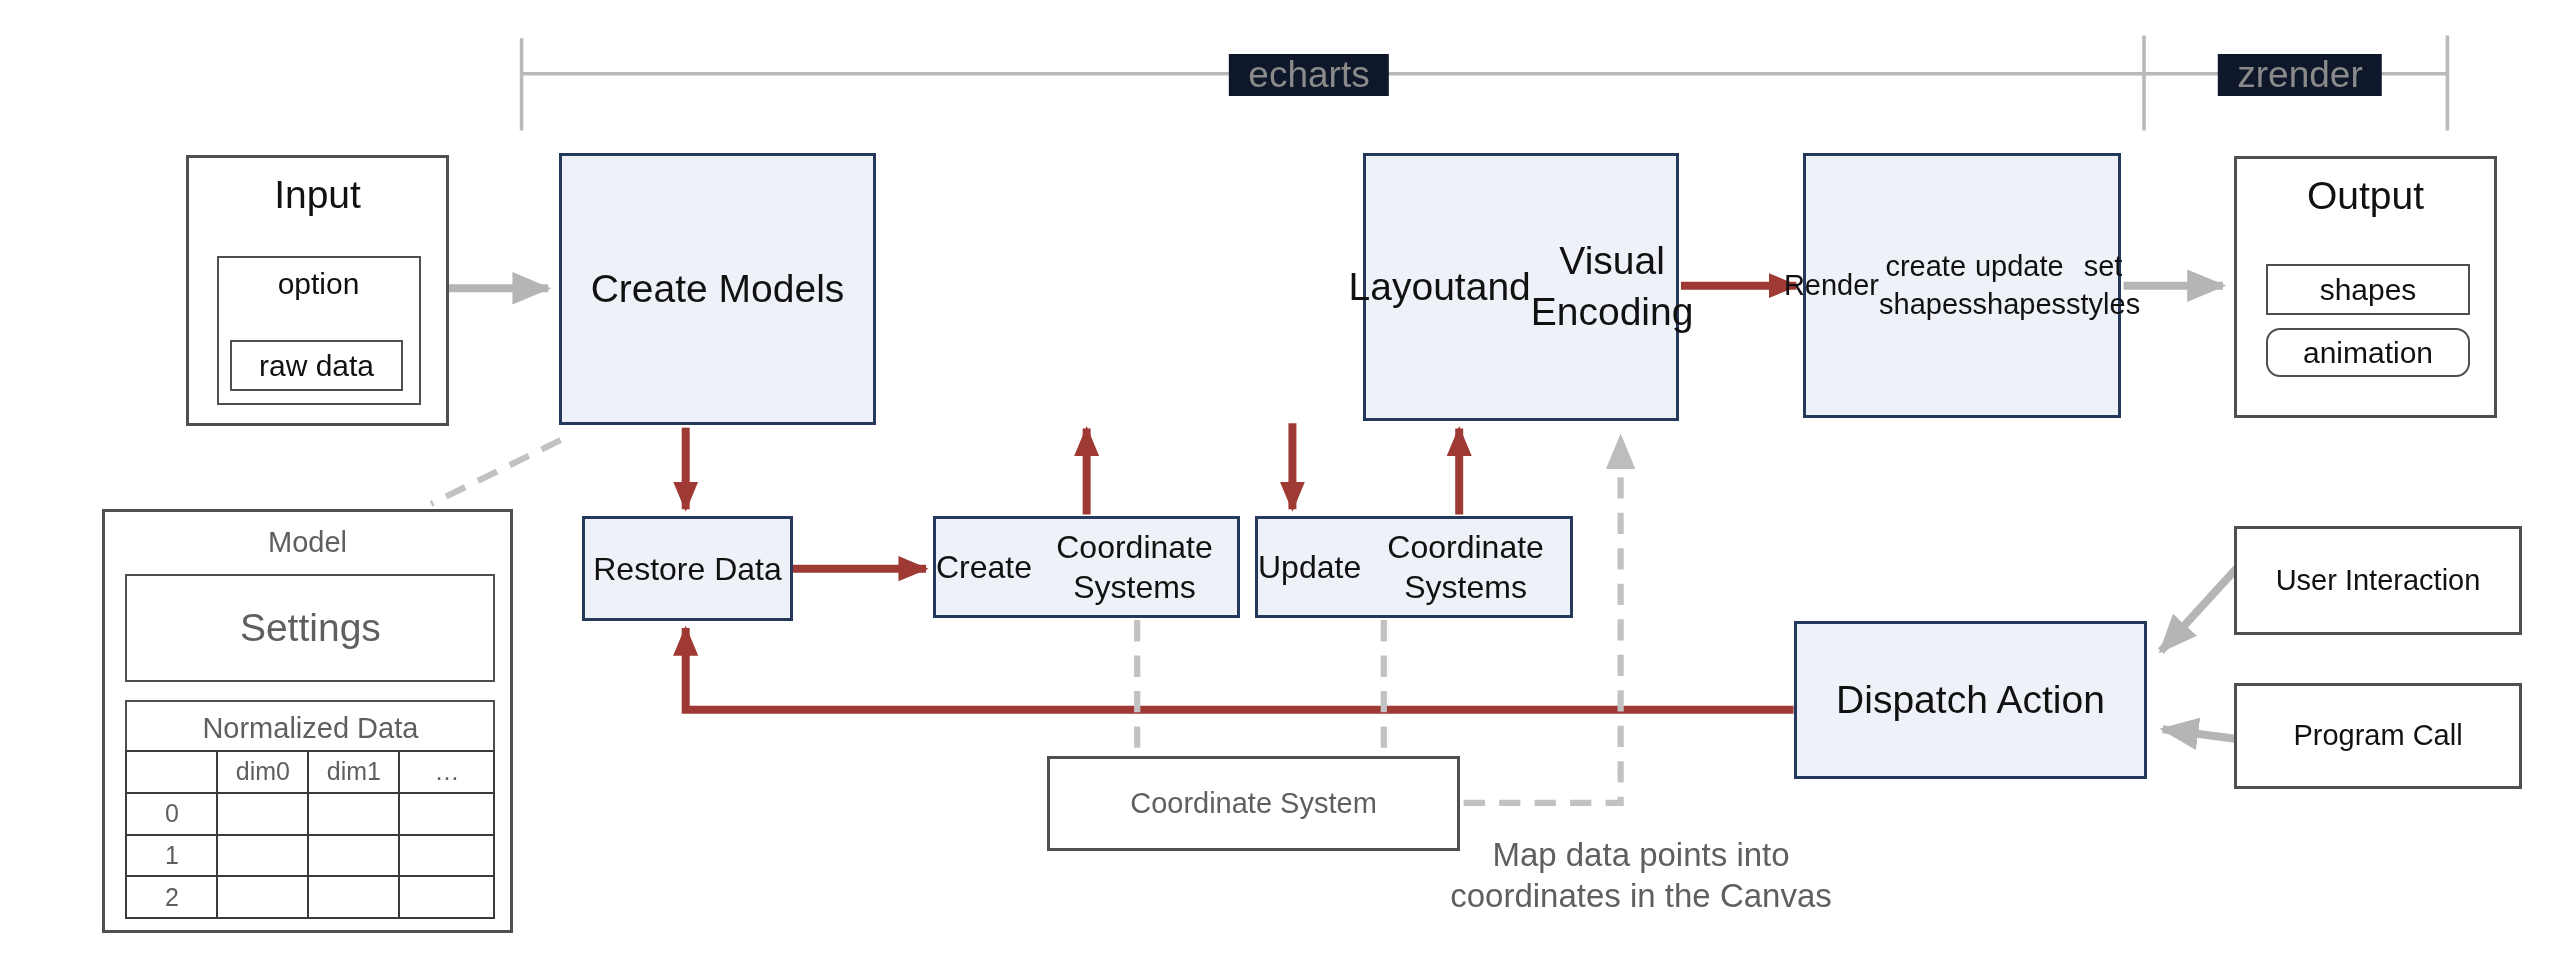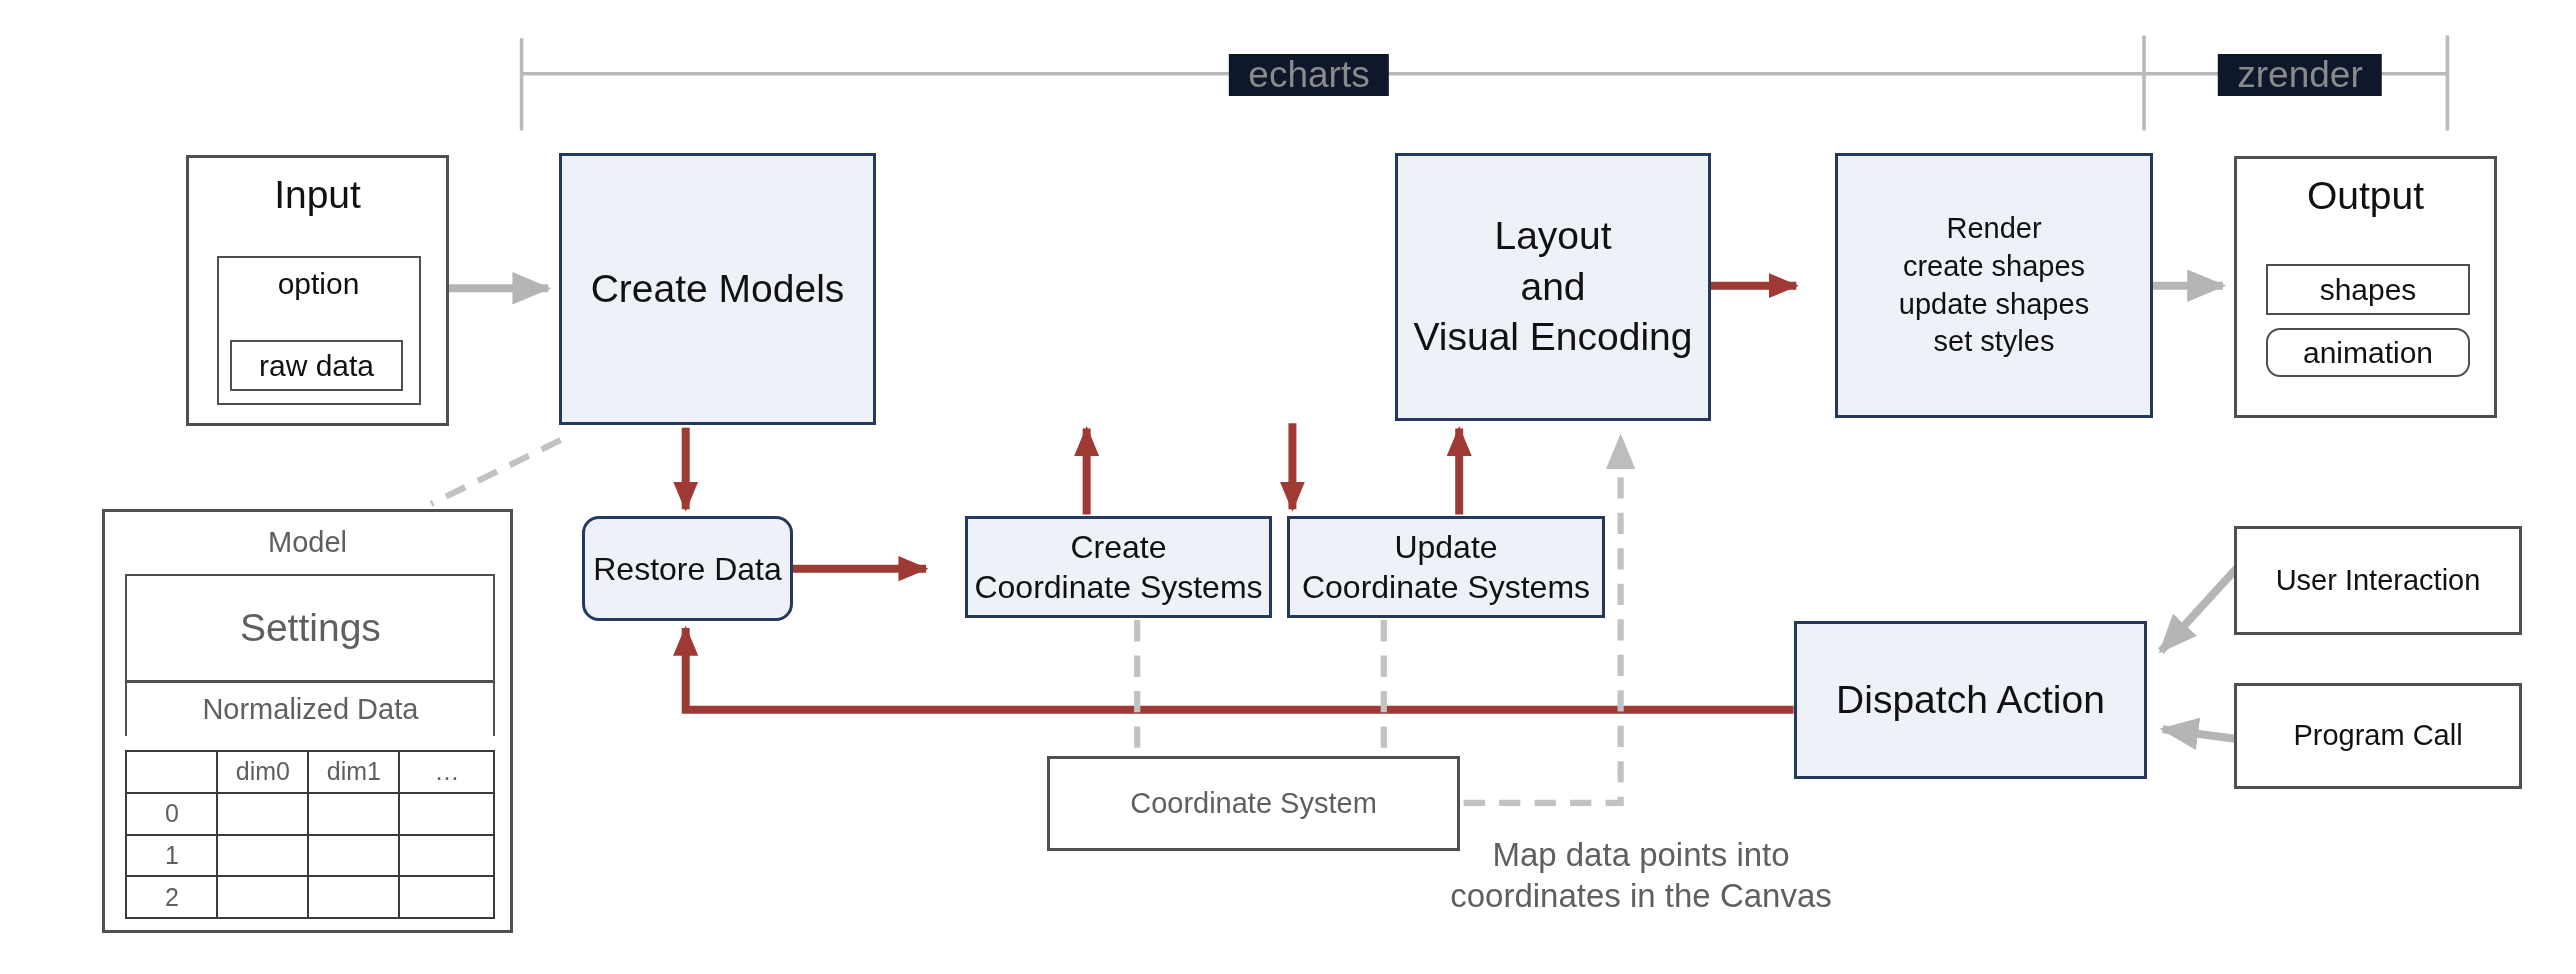--- a/index.html
+++ b/index.html
@@ -14,21 +14,21 @@
     --bracket-gray:#8a8a8a;
   }
   *{margin:0;padding:0;box-sizing:border-box;}
   html,body{background:#ffffff;}
   body{font-family:"Liberation Sans",sans-serif;}
   #canvas{position:relative;width:2576px;height:975px;background:#ffffff;overflow:hidden;}
   svg.overlay{position:absolute;left:0;top:0;width:2576px;height:975px;pointer-events:none;}
   .box{position:absolute;display:flex;align-items:center;justify-content:center;text-align:center;}
   .blue-box{background:var(--bluefill);border:3.5px solid var(--navy);color:var(--text-black);}
   .white-box{background:#ffffff;border:3.5px solid var(--border-gray);color:var(--text-black);}
-  .col{flex-direction:column;margin-left:32px;}
+  .col{flex-direction:row;}
   .fs44{font-size:39px;line-height:1.3;}
   .fs40{font-size:29px;line-height:1.3;}
   .fs36{font-size:32px;line-height:1.25;}
   .fs34{font-size:30px;line-height:1.2;}
   .gray-text{color:var(--text-gray);}
   .bracket-label{
     position:absolute;transform:translate(-50%,-50%);
     background:#0f172a;padding:0 19.5px;font-size:37px;color:var(--bracket-gray);
     white-space:nowrap;z-index:3;
   }
@@ -129,21 +129,21 @@
   <div class="box white-box" style="left:2234px;top:156px;width:263px;height:262px;">
     <div class="title-top fs44">Output</div>
     <div class="inner-box centered" style="left:29px;top:105px;width:204px;height:51px;">
       <span class="fs34">shapes</span>
     </div>
     <div class="inner-box centered" style="left:29px;top:169px;width:204px;height:49px;border-radius:14px;">
       <span class="fs34">animation</span>
     </div>
   </div>
 
-  <div class="box blue-box fs36" style="left:582px;top:516px;width:211px;height:105px;border-radius:17px;">
+  <div class="box blue-box fs36" style="left:582px;top:516px;width:211px;height:105px;">
     <span>Restore Data</span>
   </div>
 
   <div class="box blue-box col fs36" style="left:933px;top:516px;width:307px;height:102px;">
     <span>Create</span>
     <span>Coordinate Systems</span>
   </div>
 
   <div class="box blue-box col fs36" style="left:1255px;top:516px;width:318px;height:102px;">
     <span>Update</span>
@@ -164,21 +164,21 @@
 
   <div class="box white-box fs40" style="left:2234px;top:683px;width:288px;height:106px;">
     <span>Program Call</span>
   </div>
 
   <div class="box white-box" style="left:102px;top:509px;width:411px;height:424px;">
     <div class="title-top fs40 gray-text">Model</div>
     <div class="inner-box centered" style="left:20.4px;top:62px;width:370px;height:108px;">
       <span class="fs44 gray-text">Settings</span>
     </div>
-    <div class="inner-box centered" style="left:20.4px;top:169px;width:370px;height:55px;border-bottom:none;justify-content:center;">
+    <div class="inner-box centered" style="left:20.4px;top:188px;width:370px;height:55px;border-bottom:none;justify-content:center;">
       <span class="fs40 gray-text">Normalized Data</span>
     </div>
     <table class="norm" style="left:20.4px;top:238px;width:370px;height:169px;">
       <tbody>
           <tr>
         <td style="width:91px;"></td>
         <td style="width:91px;">dim0</td>
         <td style="width:91px;">dim1</td>
         <td>…</td>
       </tr>

